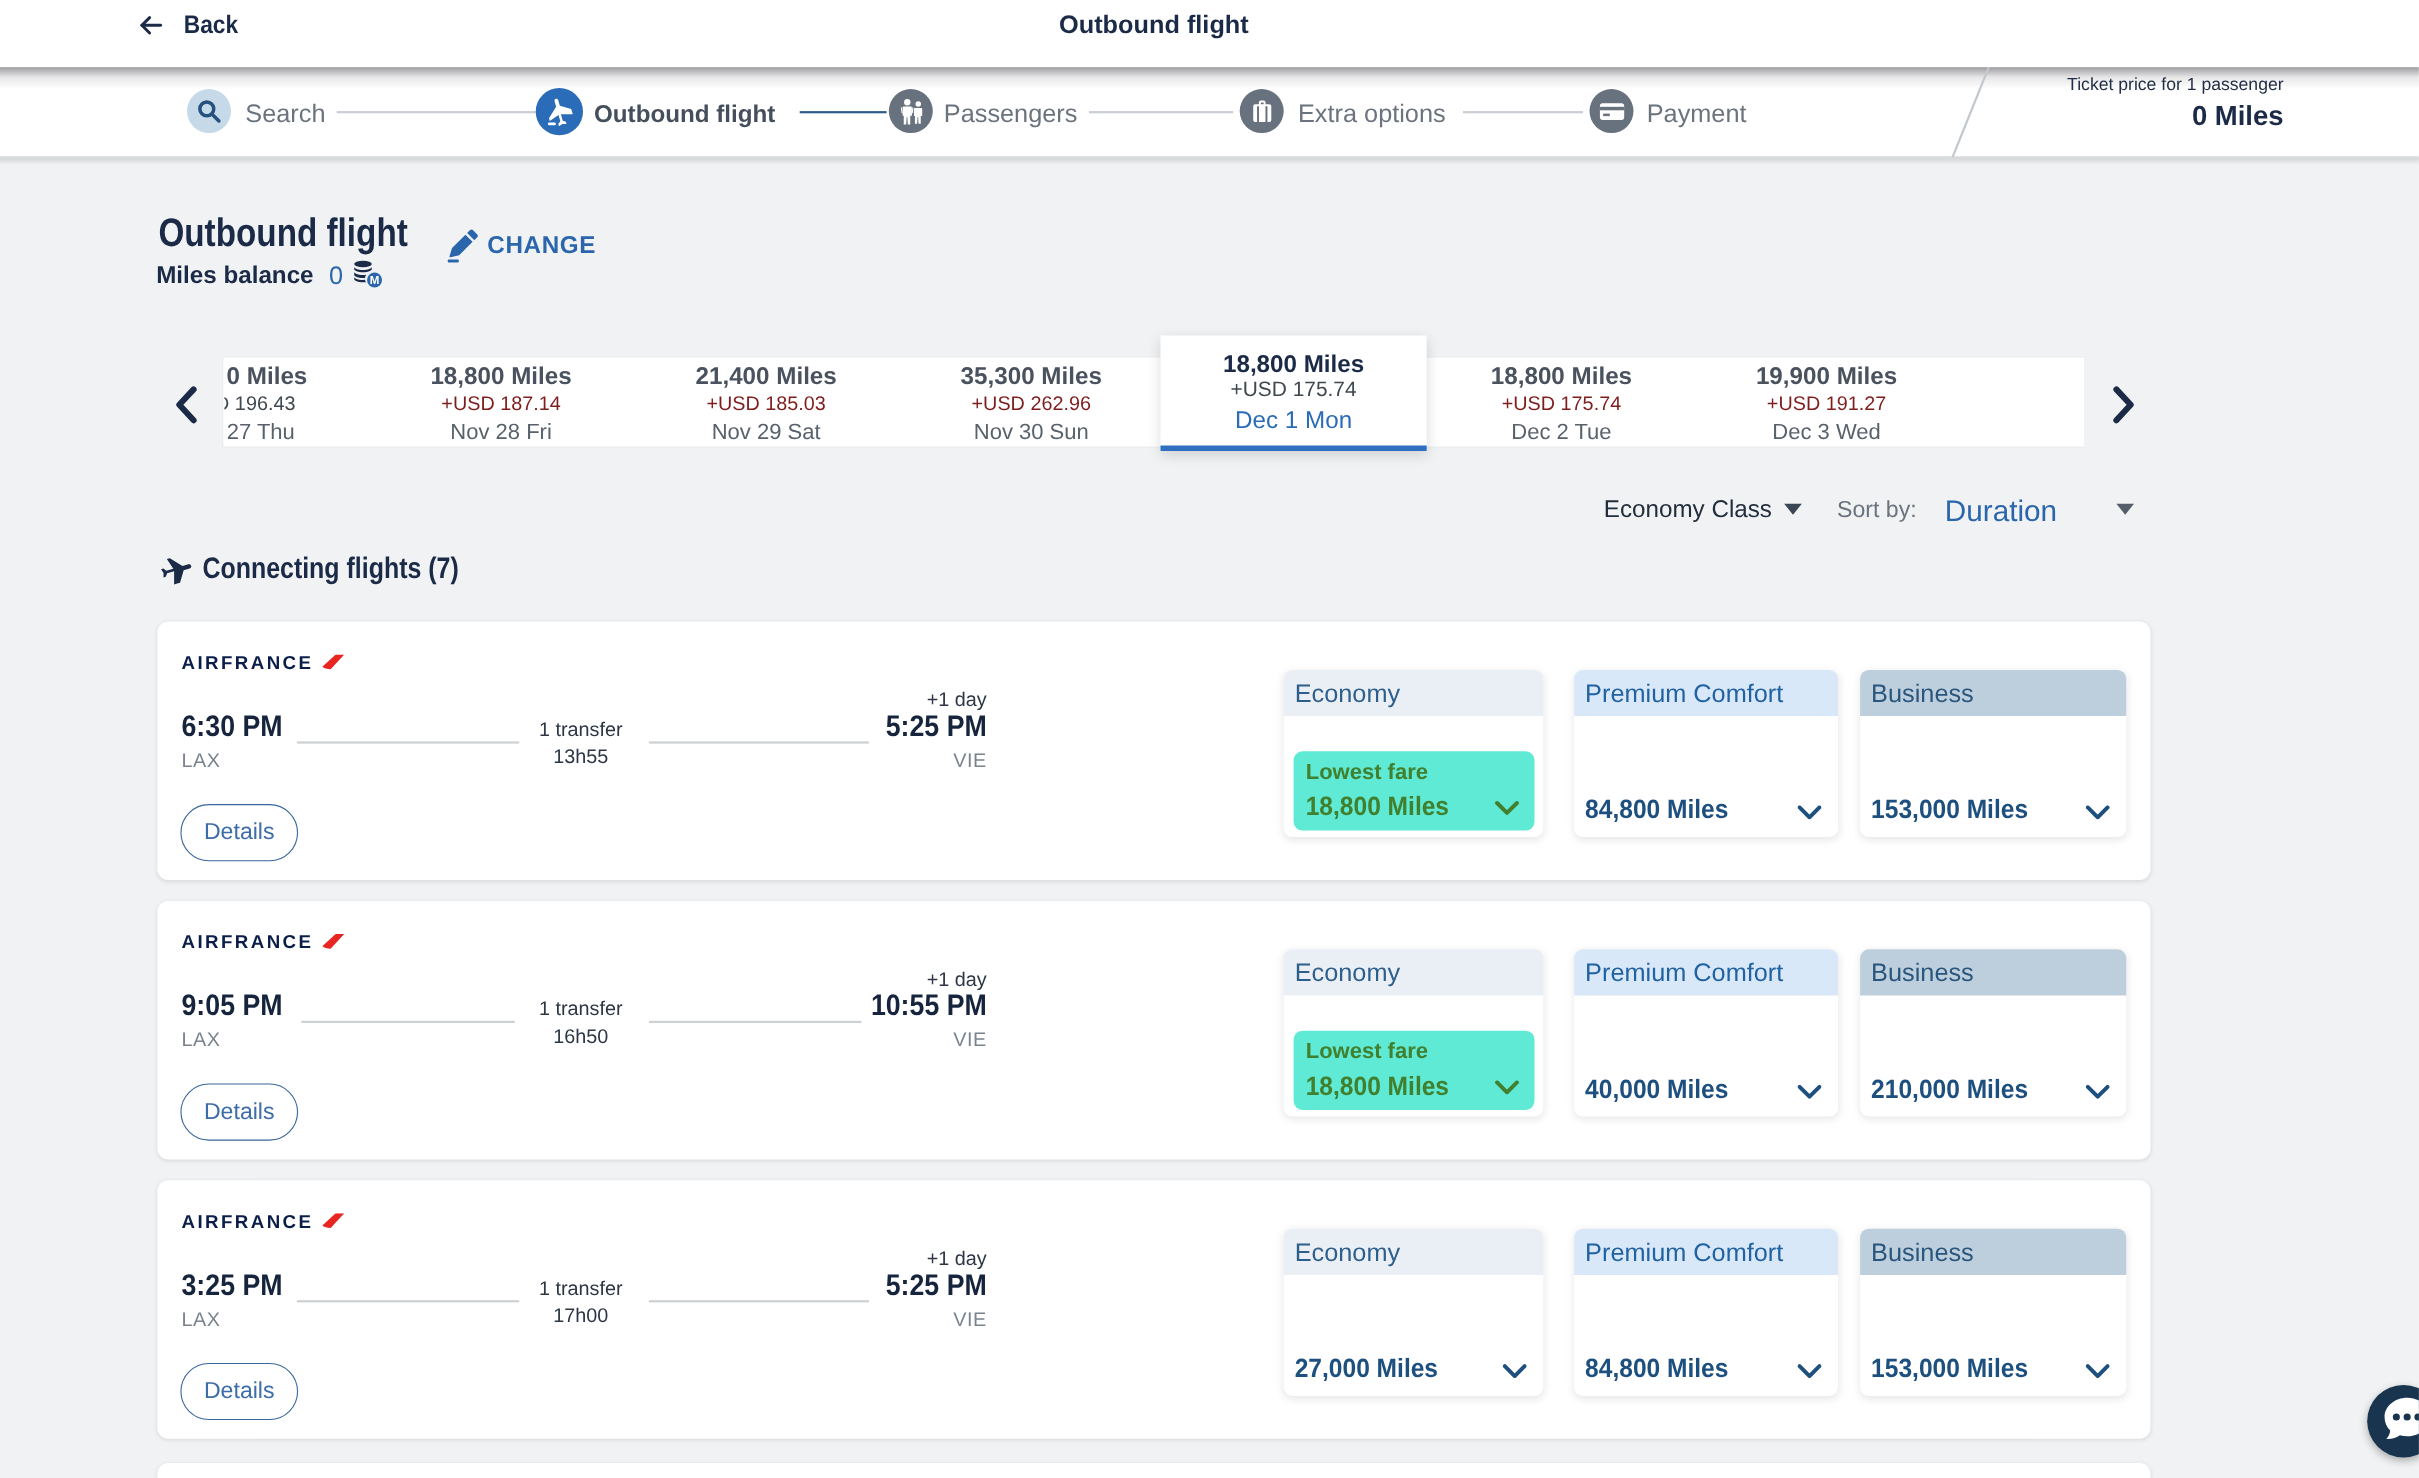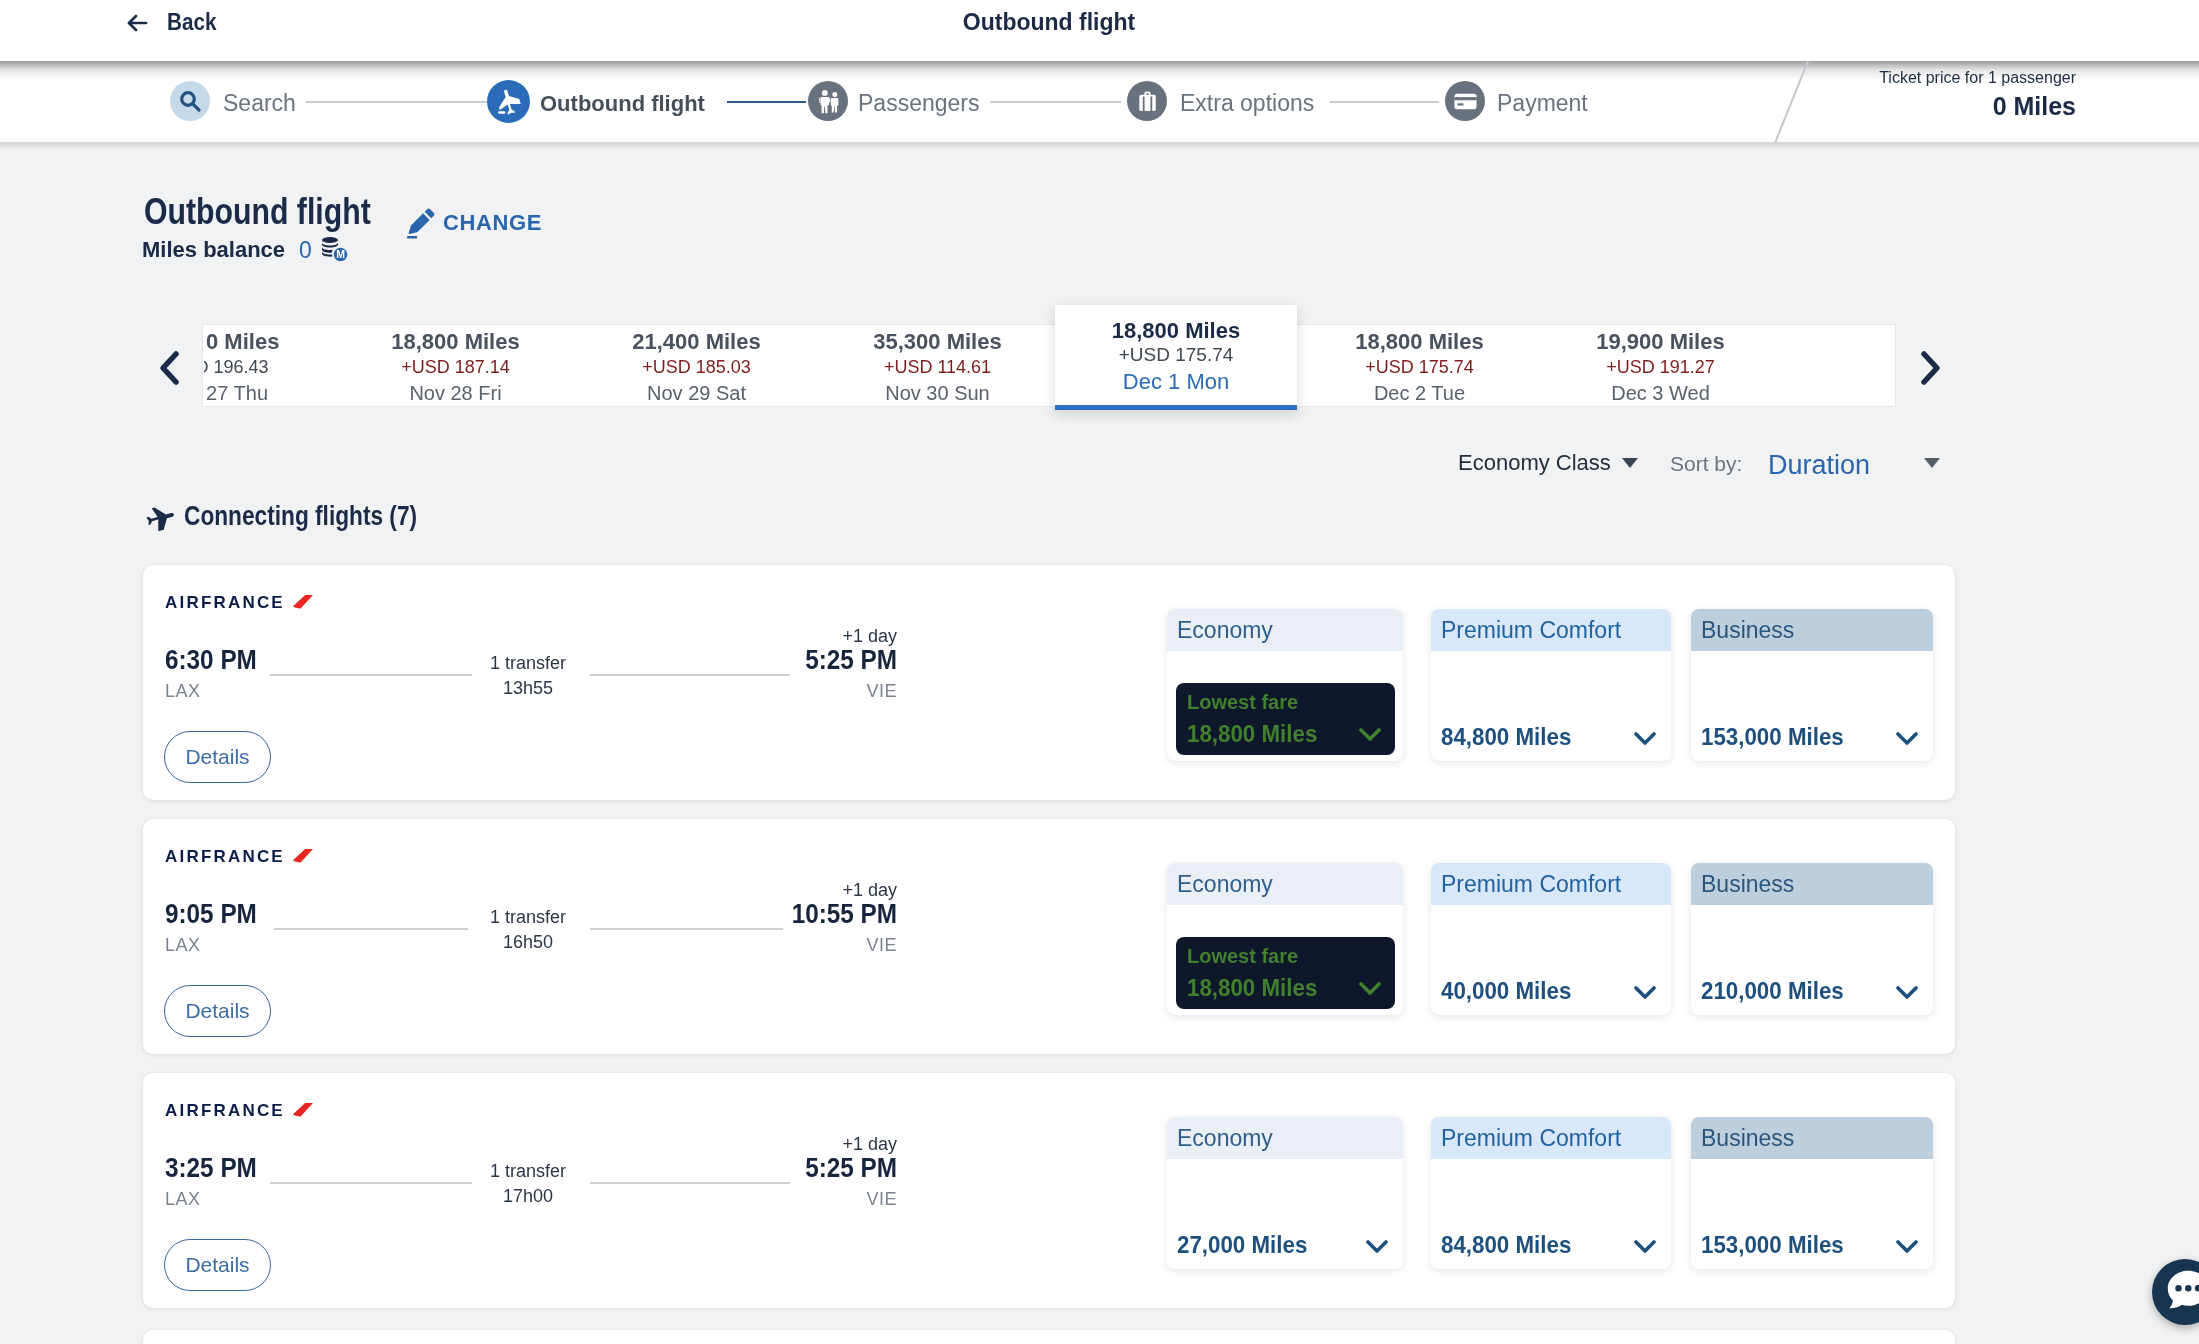--- a/index.html
+++ b/index.html
@@ -77,21 +77,21 @@
   font-size:21px; color:#3c6da8; display:flex; align-items:center; justify-content:center; }
 
 .fcol { position:absolute; top:44px; width:238px; height:152px; border-radius:8px; background:#fff;
   box-shadow:0 2px 8px rgba(0,0,0,0.10); }
 .fcol .hd { height:42px; border-radius:8px 8px 0 0; font-size:23px; display:flex; align-items:center; padding-left:10px; }
 .hd-eco { background:#e9eff4; color:#2e5e8c; }
 .hd-prem { background:#d9e8f8; color:#2062a2; }
 .hd-bus { background:#bdcfdc; color:#2a567e; }
 .fcol .val { position:absolute; left:10px; top:114px; font-size:24px; font-weight:600; color:#1d507e; white-space:nowrap; transform:scaleX(0.93); transform-origin:left top; }
 .fcol .chev { position:absolute; right:15px; top:123px; }
-.greenbox { position:absolute; left:9px; top:74px; width:219px; height:72px; background:#0f172a; border-radius:8px; }
+.greenbox { position:absolute; left:9px; top:74px; width:219px; height:72px; background:#5eead4; border-radius:8px; }
 .greenbox .lf { position:absolute; left:11px; top:8px; font-size:20px; font-weight:bold; color:#41802f; }
 .greenbox .gv { position:absolute; left:11px; top:37px; font-size:24px; font-weight:600; color:#41802f; white-space:nowrap; transform:scaleX(0.93); transform-origin:left top; }
 .greenbox .chev { position:absolute; right:14px; top:45px; }
 
 
 .chat { position:absolute; left:2152px; top:1259px; width:66px; height:66px; border-radius:50%; background:#18344e;
   box-shadow:0 3px 8px rgba(0,0,0,0.3); display:flex; align-items:center; justify-content:center; }
 </style>
 </head>
 <body>
@@ -198,21 +198,21 @@
       <div class="u">+USD 187.14</div>
       <div class="d">Nov 28 Fri</div>
     </div>
   <div class="dcell" style="left:373px;">
       <div class="m">21,400 Miles</div>
       <div class="u">+USD 185.03</div>
       <div class="d">Nov 29 Sat</div>
     </div>
   <div class="dcell" style="left:614px;">
       <div class="m">35,300 Miles</div>
-      <div class="u">+USD 114.61</div>
+      <div class="u">+USD 262.96</div>
       <div class="d">Nov 30 Sun</div>
     </div>
   <div class="dcell" style="left:1096px;">
       <div class="m">18,800 Miles</div>
       <div class="u">+USD 175.74</div>
       <div class="d">Dec 2 Tue</div>
     </div>
   <div class="dcell" style="left:1337px;">
       <div class="m">19,900 Miles</div>
       <div class="u">+USD 191.27</div>

